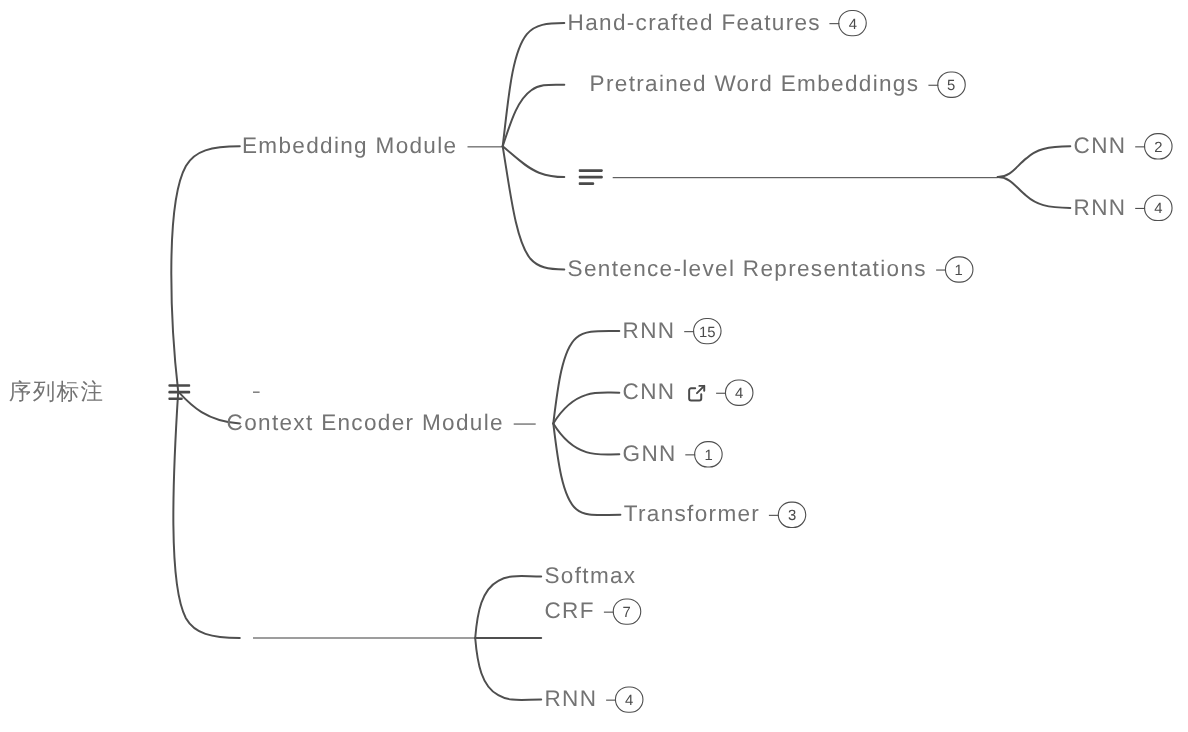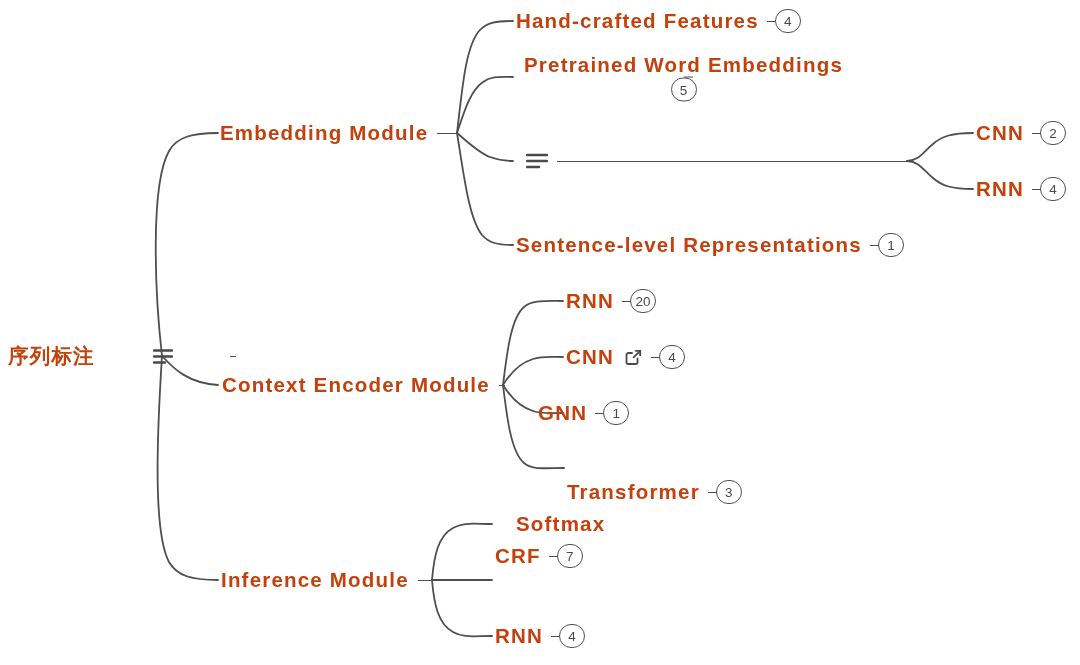--- a/index.html
+++ b/index.html
@@ -15,23 +15,23 @@
   .node{
     position:absolute;
     display:flex;
     align-items:center;
     transform:translateY(-50%);
     white-space:nowrap;
     color:#4a4a4a;
   }
   .label{
     font-size:20.5px;
-    font-weight:700;
+    font-weight:400;
     letter-spacing:1.2px;
-    color:#c2410c;
+    color:#737373;
   }
   .dash-grow{
     flex:1 1 auto;
     height:0;
     border-top:1.8px solid #4f4f4f;
     margin-left:9px;
     min-width:6px;
   }
   .badge-dash{
     display:inline-block;
@@ -108,21 +108,21 @@
     <span class="label">Embedding Module</span>
     <span class="dash-grow"></span>
   </div>
 
   <div class="node" style="left:516px;top:21px;">
     <span class="label">Hand-crafted Features</span>
     <span class="badge-dash"></span>
     <span class="badge">4</span>
   </div>
 
-  <div class="node" style="left:524px;top:77px;flex-direction:column;">
+  <div class="node" style="left:536px;top:77px;">
     <span class="label">Pretrained Word Embeddings</span>
     <span class="badge-dash"></span>
     <span class="badge">5</span>
   </div>
 
   <div class="node" style="left:516px;top:161px;width:391px;">
     <span class="icon">
       <svg width="22" height="18" viewBox="0 0 22 18" stroke="#4a4a4a" stroke-width="2.5" stroke-linecap="round">
         <line x1="1" y1="3" x2="21" y2="3"></line>
         <line x1="1" y1="9" x2="21" y2="9"></line>
@@ -143,62 +143,61 @@
     <span class="badge-dash"></span>
     <span class="badge">4</span>
   </div>
 
   <div class="node" style="left:516px;top:245px;align-items:center;">
     <span class="label">Sentence-level Representations</span>
     <span class="badge-dash"></span>
     <span class="badge">1</span>
   </div>
 
-  <div class="node" style="left:222px;top:385px;width:281px;">
+  <div class="node" style="left:206px;top:385px;width:281px;">
     <span class="label">Context Encoder Module</span>
     <span class="dash-grow"></span>
   </div>
 
   <div class="node" style="left:566px;top:301px;">
     <span class="label">RNN</span>
     <span class="badge-dash"></span>
-    <span class="badge">20</span>
+    <span class="badge">15</span>
   </div>
 
   <div class="node" style="left:566px;top:357px;">
     <span class="label">CNN</span>
     <span class="icon">
       <svg width="19" height="19" viewBox="0 0 19 19" fill="none" stroke="#4a4a4a" stroke-width="1.8" stroke-linecap="round" stroke-linejoin="round">
         <path d="M13.5 10.5 v3.7 a1.8 1.8 0 0 1 -1.8 1.8 h-7.4 a1.8 1.8 0 0 1 -1.8 -1.8 v-7.4 a1.8 1.8 0 0 1 1.8 -1.8 h3.7"></path>
         <path d="M11.8 2.8 h4.4 v4.4"></path>
         <path d="M16.2 2.8 L9.6 9.4"></path>
       </svg>
     </span>
     <span class="badge-dash"></span>
     <span class="badge">4</span>
   </div>
 
-  <div class="node" style="left:538px;top:413px;">
+  <div class="node" style="left:566px;top:413px;">
     <span class="label">GNN</span>
     <span class="badge-dash"></span>
     <span class="badge">1</span>
   </div>
 
-  <div class="node" style="left:567px;top:468px;margin-top:24px;">
+  <div class="node" style="left:567px;top:468px;">
     <span class="label">Transformer</span>
     <span class="badge-dash"></span>
     <span class="badge">3</span>
   </div>
 
   <div class="node" style="left:221px;top:580px;width:211px;">
-    <span class="label">Inference Module</span>
-    <span class="dash-grow"></span>
-  </div>
-
-  <div class="node" style="left:516px;top:524px;">
+    <span class="dash-grow"></span>
+  </div>
+
+  <div class="node" style="left:495px;top:524px;">
     <span class="label">Softmax</span>
   </div>
 
   <div class="node" style="left:495px;top:556px;">
     <span class="label">CRF</span>
     <span class="badge-dash"></span>
     <span class="badge">7</span>
   </div>
 
   <div class="node" style="left:495px;top:636px;">

